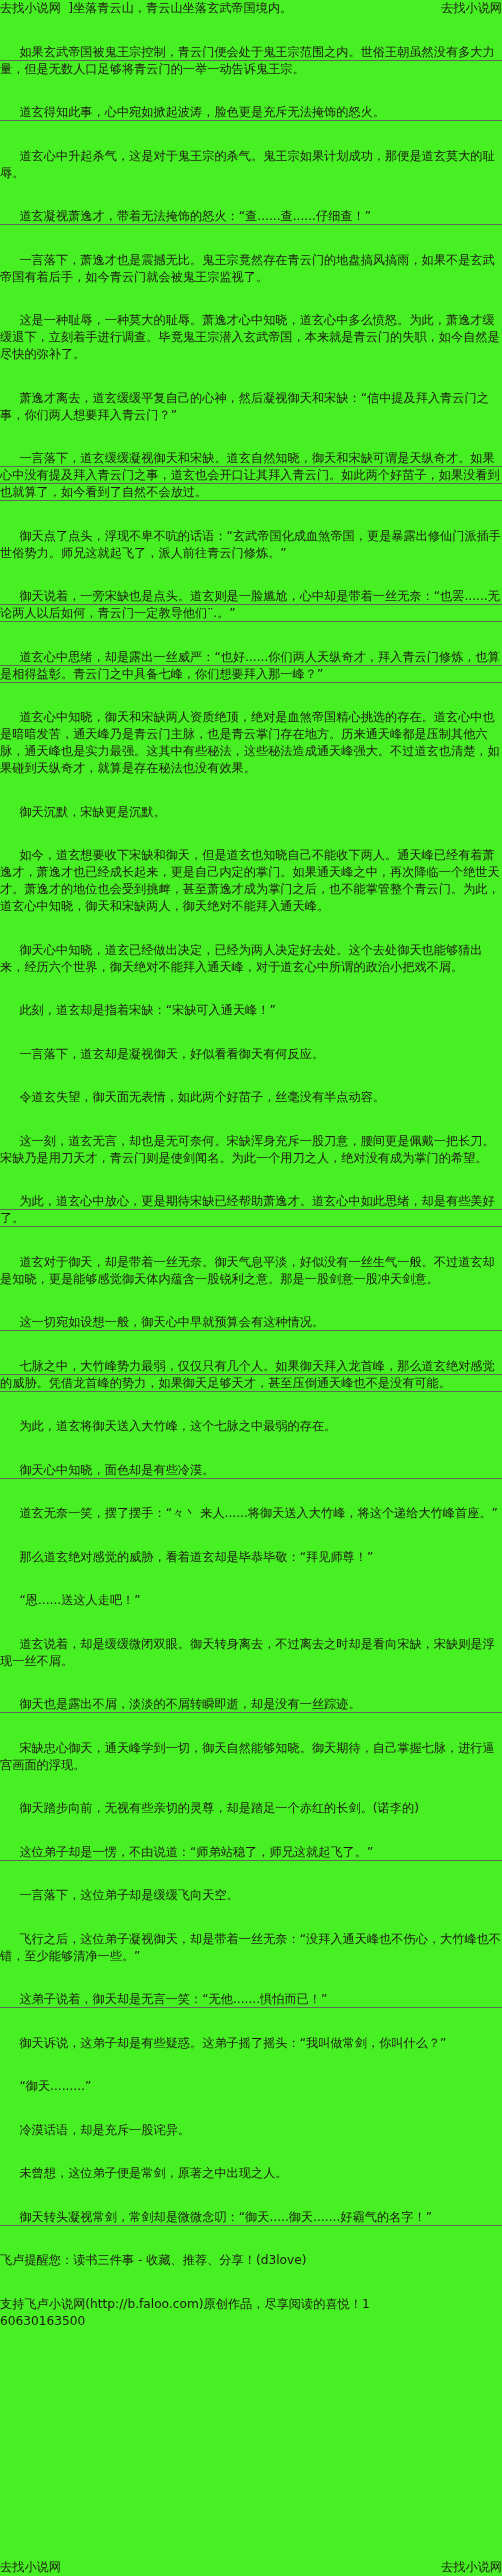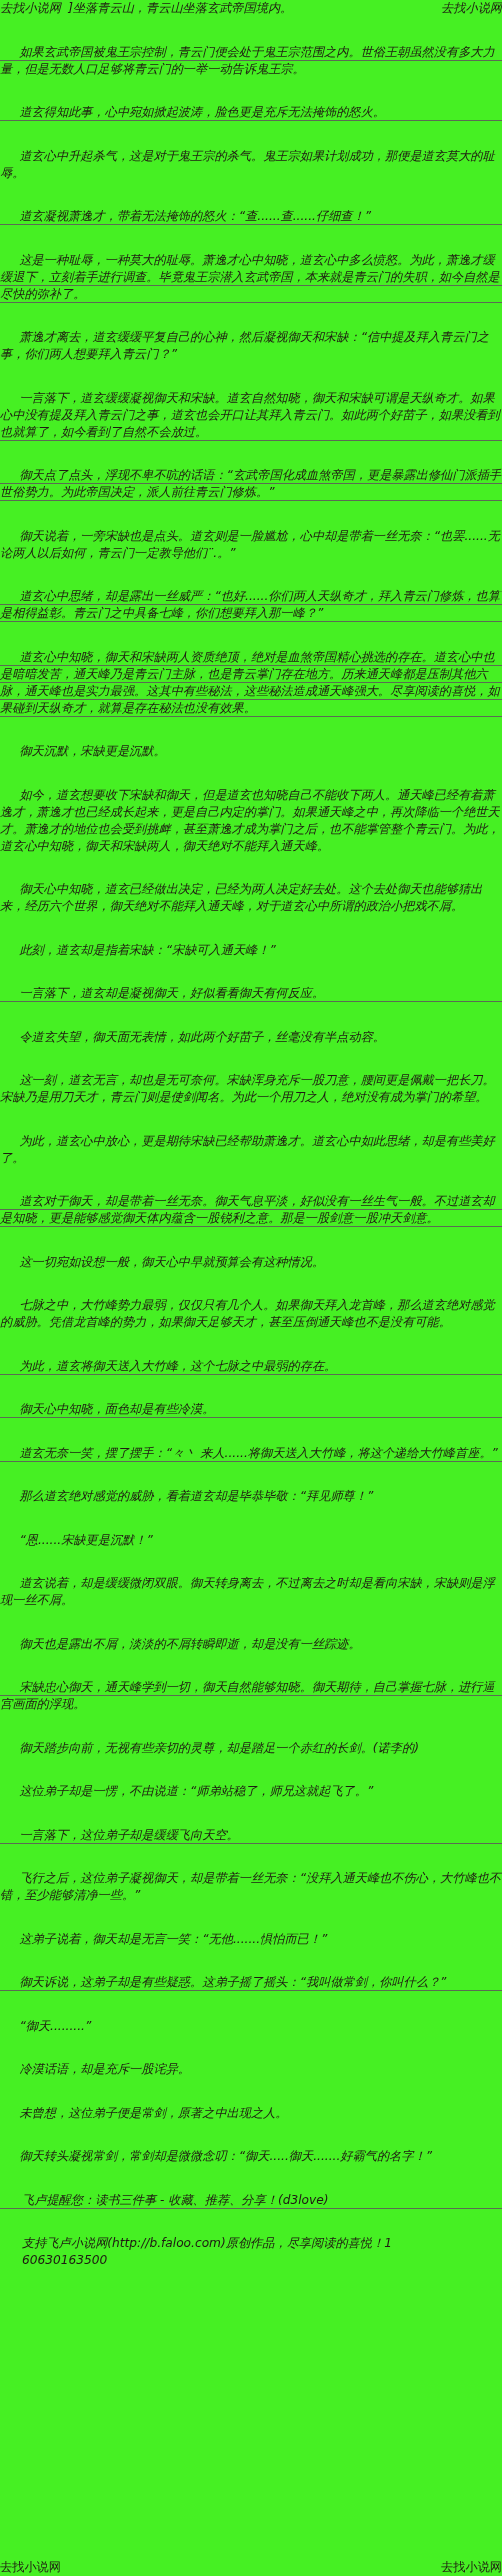--- a/index.html
+++ b/index.html
@@ -19,33 +19,32 @@
     flex-direction:column;
     overflow:hidden;
   }
   
   .lined{
     background-image:repeating-linear-gradient(
       to bottom,
       transparent 0px, transparent 16px,
       var(--rule) 16px, var(--rule) 16.5px,
       transparent 16.5px, transparent 17px);
-    font-style:italic;
   }
   .row{line-height:17px;}
   .header-row{position:relative;margin:0 0 26.5px 0;}
   .header-left{margin-right:7.2px;}
   .header-right{position:absolute;right:0;top:0;}
   .para{
     line-height:17px;
     margin:0 0 26.5px 0;
     text-indent:19.4px;
     word-break:break-all;
   }
-  .noindent{text-indent:0;padding-left:22px;}
+  .noindent{text-indent:0;}
   .support{margin-bottom:16px;}
   .bottom-row{
     margin-top:auto;
     line-height:17px;
     display:flex;
     justify-content:space-between;
   }
 </style>
 </head>
 <body>
@@ -53,43 +52,44 @@
 <div class="row header-row lined">
   <span class="header-left">去找小说网</span><span>]坐落青云山，青云山坐落玄武帝国境内。</span>
   <span class="header-right">去找小说网</span>
 </div>
 
 <div id="paragraphs">
     <div class="para lined">如果玄武帝国被鬼王宗控制，青云门便会处于鬼王宗范围之内。世俗王朝虽然没有多大力量，但是无数人口足够将青云门的一举一动告诉鬼王宗。</div>
     <div class="para lined">道玄得知此事，心中宛如掀起波涛，脸色更是充斥无法掩饰的怒火。</div>
     <div class="para lined">道玄心中升起杀气，这是对于鬼王宗的杀气。鬼王宗如果计划成功，那便是道玄莫大的耻辱。</div>
     <div class="para lined">道玄凝视萧逸才，带着无法掩饰的怒火：“查......查......仔细查！”</div>
+    <div class="para lined">一言落下，萧逸才也是震撼无比。鬼王宗竟然存在青云门的地盘搞风搞雨，如果不是玄武帝国有着后手，如今青云门就会被鬼王宗监视了。</div>
     <div class="para lined">这是一种耻辱，一种莫大的耻辱。萧逸才心中知晓，道玄心中多么愤怒。为此，萧逸才缓缓退下，立刻着手进行调查。毕竟鬼王宗潜入玄武帝国，本来就是青云门的失职，如今自然是尽快的弥补了。</div>
     <div class="para lined">萧逸才离去，道玄缓缓平复自己的心神，然后凝视御天和宋缺：“信中提及拜入青云门之事，你们两人想要拜入青云门？”</div>
     <div class="para lined">一言落下，道玄缓缓凝视御天和宋缺。道玄自然知晓，御天和宋缺可谓是天纵奇才。如果心中没有提及拜入青云门之事，道玄也会开口让其拜入青云门。如此两个好苗子，如果没看到也就算了，如今看到了自然不会放过。</div>
-    <div class="para lined">御天点了点头，浮现不卑不吭的话语：“玄武帝国化成血煞帝国，更是暴露出修仙门派插手世俗势力。为此帝国决定，派人前往青云门修炼。”</div>
+    <div class="para lined">御天点了点头，浮现不卑不吭的话语：“玄武帝国化成血煞帝国，更是暴露出修仙门派插手世俗势力。师兄这就起飞了，派人前往青云门修炼。”</div>
     <div class="para lined">御天说着，一旁宋缺也是点头。道玄则是一脸尴尬，心中却是带着一丝无奈：“也罢......无论两人以后如何，青云门一定教导他们¨.。”</div>
     <div class="para lined">道玄心中思绪，却是露出一丝威严：“也好......你们两人天纵奇才，拜入青云门修炼，也算是相得益彰。青云门之中具备七峰，你们想要拜入那一峰？”</div>
-    <div class="para lined">道玄心中知晓，御天和宋缺两人资质绝顶，绝对是血煞帝国精心挑选的存在。道玄心中也是暗暗发苦，通天峰乃是青云门主脉，也是青云掌门存在地方。历来通天峰都是压制其他六脉，通天峰也是实力最强。这其中有些秘法，这些秘法造成通天峰强大。尽享阅读的喜悦，如果碰到天纵奇才，就算是存在秘法也没有效果。</div>
+    <div class="para lined">道玄心中知晓，御天和宋缺两人资质绝顶，绝对是血煞帝国精心挑选的存在。道玄心中也是暗暗发苦，通天峰乃是青云门主脉，也是青云掌门存在地方。历来通天峰都是压制其他六脉，通天峰也是实力最强。这其中有些秘法，这些秘法造成通天峰强大。不过道玄也清楚，如果碰到天纵奇才，就算是存在秘法也没有效果。</div>
     <div class="para lined">御天沉默，宋缺更是沉默。</div>
     <div class="para lined">如今，道玄想要收下宋缺和御天，但是道玄也知晓自己不能收下两人。通天峰已经有着萧逸才，萧逸才也已经成长起来，更是自己内定的掌门。如果通天峰之中，再次降临一个绝世天才。萧逸才的地位也会受到挑衅，甚至萧逸才成为掌门之后，也不能掌管整个青云门。为此，道玄心中知晓，御天和宋缺两人，御天绝对不能拜入通天峰。</div>
     <div class="para lined">御天心中知晓，道玄已经做出决定，已经为两人决定好去处。这个去处御天也能够猜出来，经历六个世界，御天绝对不能拜入通天峰，对于道玄心中所谓的政治小把戏不屑。</div>
     <div class="para lined">此刻，道玄却是指着宋缺：“宋缺可入通天峰！”</div>
     <div class="para lined">一言落下，道玄却是凝视御天，好似看看御天有何反应。</div>
     <div class="para lined">令道玄失望，御天面无表情，如此两个好苗子，丝毫没有半点动容。</div>
     <div class="para lined">这一刻，道玄无言，却也是无可奈何。宋缺浑身充斥一股刀意，腰间更是佩戴一把长刀。宋缺乃是用刀天才，青云门则是使剑闻名。为此一个用刀之人，绝对没有成为掌门的希望。</div>
     <div class="para lined">为此，道玄心中放心，更是期待宋缺已经帮助萧逸才。道玄心中如此思绪，却是有些美好了。</div>
     <div class="para lined">道玄对于御天，却是带着一丝无奈。御天气息平淡，好似没有一丝生气一般。不过道玄却是知晓，更是能够感觉御天体内蕴含一股锐利之意。那是一股剑意一股冲天剑意。</div>
     <div class="para lined">这一切宛如设想一般，御天心中早就预算会有这种情况。</div>
     <div class="para lined">七脉之中，大竹峰势力最弱，仅仅只有几个人。如果御天拜入龙首峰，那么道玄绝对感觉的威胁。凭借龙首峰的势力，如果御天足够天才，甚至压倒通天峰也不是没有可能。</div>
     <div class="para lined">为此，道玄将御天送入大竹峰，这个七脉之中最弱的存在。</div>
     <div class="para lined">御天心中知晓，面色却是有些冷漠。</div>
     <div class="para lined">道玄无奈一笑，摆了摆手：“々丶 来人......将御天送入大竹峰，将这个递给大竹峰首座。”</div>
     <div class="para lined">那么道玄绝对感觉的威胁，看着道玄却是毕恭毕敬：“拜见师尊！”</div>
-    <div class="para lined">“恩......宋缺更是沉默！”</div>
+    <div class="para lined">“恩......送这人走吧！”</div>
     <div class="para lined">道玄说着，却是缓缓微闭双眼。御天转身离去，不过离去之时却是看向宋缺，宋缺则是浮现一丝不屑。</div>
     <div class="para lined">御天也是露出不屑，淡淡的不屑转瞬即逝，却是没有一丝踪迹。</div>
     <div class="para lined">宋缺忠心御天，通天峰学到一切，御天自然能够知晓。御天期待，自己掌握七脉，进行逼宫画面的浮现。</div>
     <div class="para lined">御天踏步向前，无视有些亲切的灵尊，却是踏足一个赤红的长剑。(诺李的)</div>
     <div class="para lined">这位弟子却是一愣，不由说道：“师弟站稳了，师兄这就起飞了。”</div>
     <div class="para lined">一言落下，这位弟子却是缓缓飞向天空。</div>
     <div class="para lined">飞行之后，这位弟子凝视御天，却是带着一丝无奈：“没拜入通天峰也不伤心，大竹峰也不错，至少能够清净一些。”</div>
     <div class="para lined">这弟子说着，御天却是无言一笑：“无他.......惧怕而已！”</div>
     <div class="para lined">御天诉说，这弟子却是有些疑惑。这弟子摇了摇头：“我叫做常剑，你叫什么？”</div>
     <div class="para lined">“御天.........”</div>

